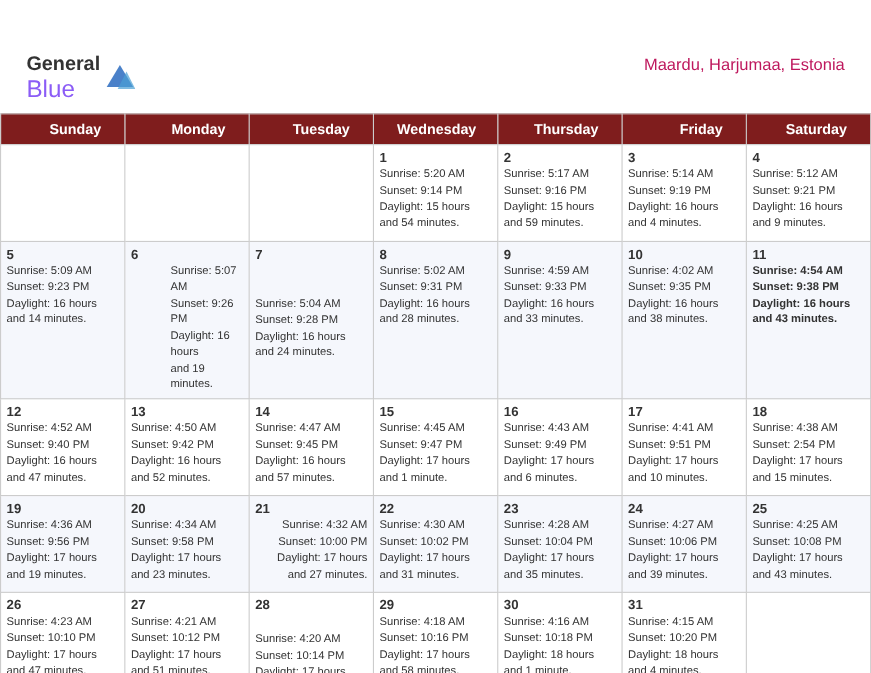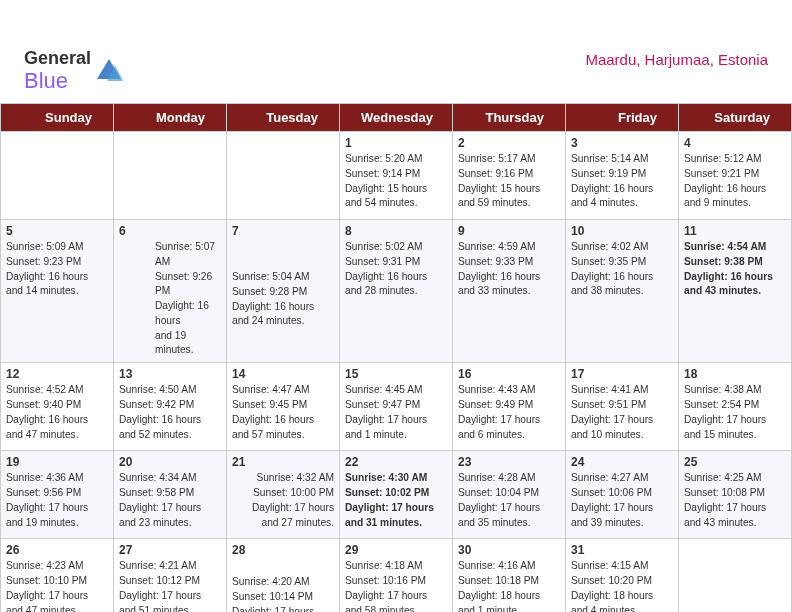--- a/index.html
+++ b/index.html
@@ -279,21 +279,21 @@
         </td>
         <td>
           <span class="day-number">21</span>
           <div class="day-info" style="white-space: pre-line; text-align: right;">Sunrise: 4:32 AM
 Sunset: 10:00 PM
 Daylight: 17 hours
 and 27 minutes.</div>
         </td>
         <td>
           <span class="day-number">22</span>
-          <div class="day-info" style="white-space: pre-line; font-weight: bold;">Sunrise: 4:30 AM
+          <div class="day-info" style="white-space: pre-line;">Sunrise: 4:30 AM
 Sunset: 10:02 PM
 Daylight: 17 hours
 and 31 minutes.</div>
         </td>
         <td>
           <span class="day-number">23</span>
           <div class="day-info" style="white-space: pre-line;">Sunrise: 4:28 AM
 Sunset: 10:04 PM
 Daylight: 17 hours
 and 35 minutes.</div>

